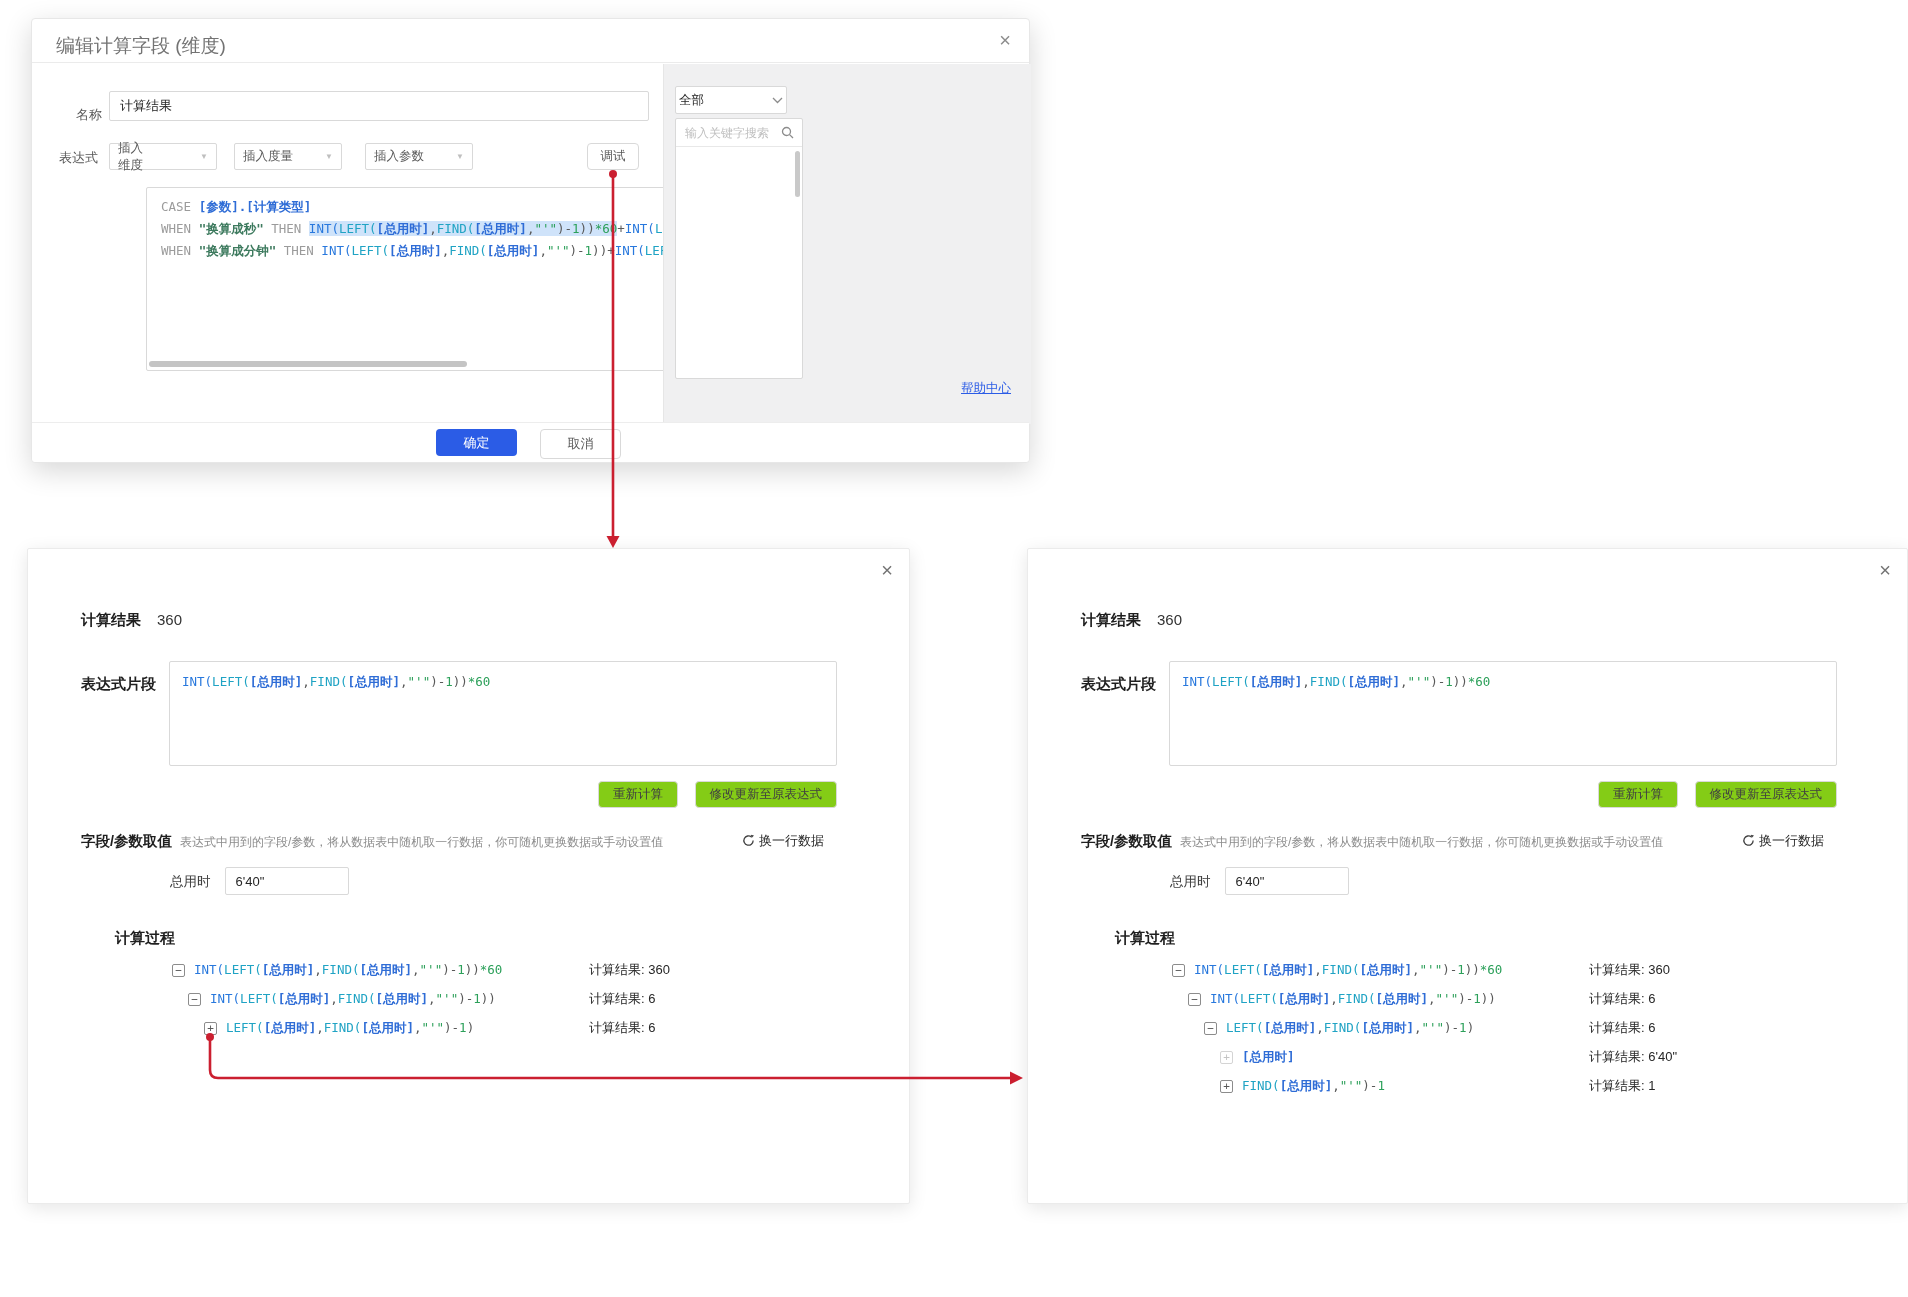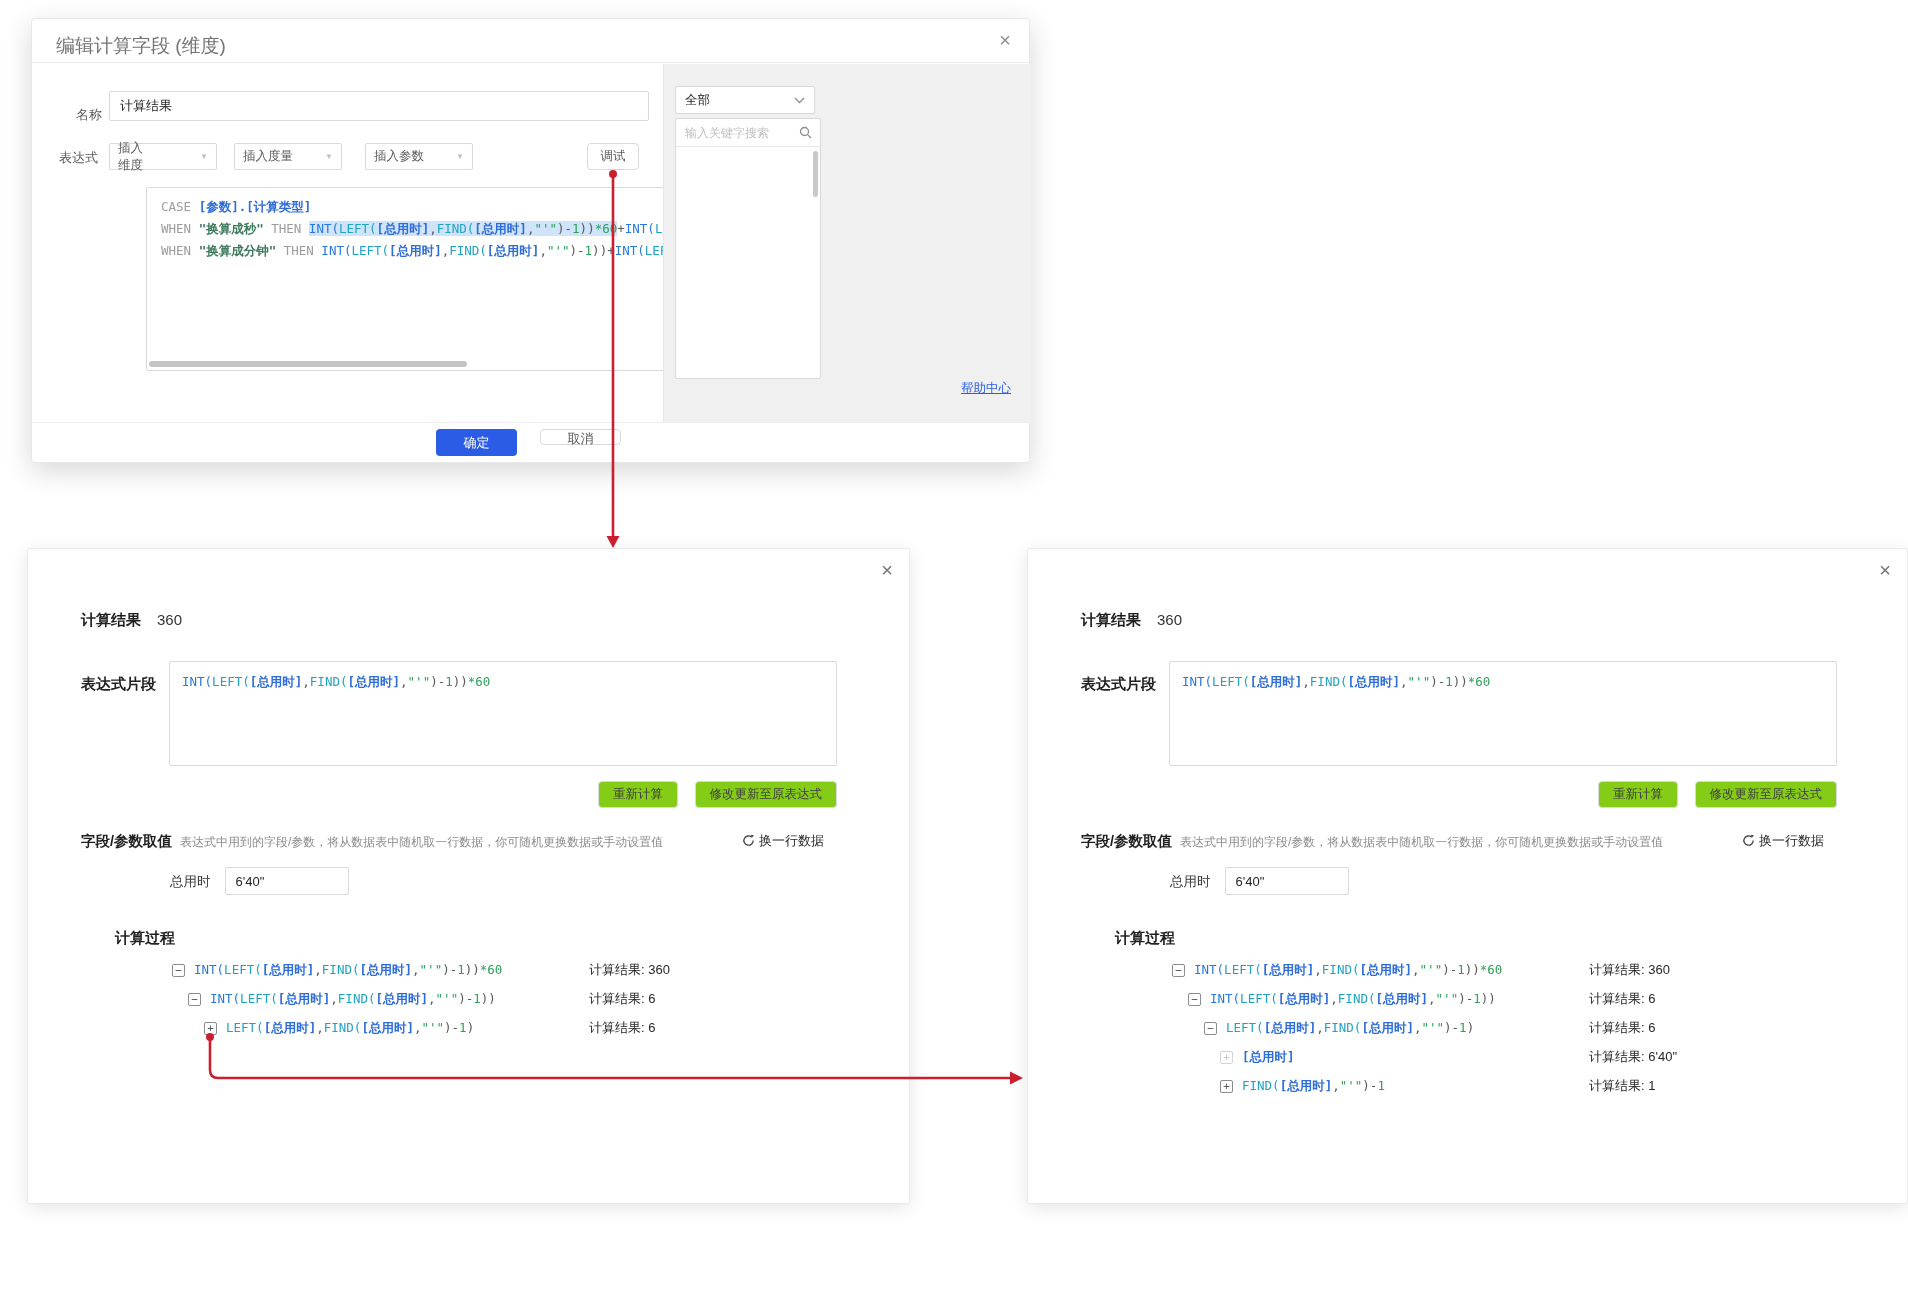--- a/index.html
+++ b/index.html
@@ -42,25 +42,25 @@
   .tk-fld { color:#2e6cd6; font-weight:bold; }
   .tk-str { color:#2ca05a; }
   .tk-strk{ color:#3d7a5e; font-weight:bold; }
   .tk-num { color:#2ca05a; }
   .tk-op  { color:#595959; }
   .hl     { background:#cfe3fa; }
 
   
   .agg-panel { position:absolute; left:631px; top:0; width:368px; height:360px;
     background:#f0f0f1; border-left:1px solid #e6e6e6; }
-  .agg-select { position:absolute; left:11px; top:22px; width:140px; height:28px;
+  .agg-select { position:absolute; left:11px; top:22px; width:112px; height:28px;
     background:#fff; border:1px solid #d9d9d9; border-radius:2px; font-size:12.5px;
-    color:#262626; display:flex; align-items:center; padding:0 9px; cursor:pointer; }
+    color:#262626; display:flex; align-items:center; padding:0 3px; cursor:pointer; }
   .agg-select svg { margin-left:auto; }
-  .agg-listbox { position:absolute; left:11px; top:54px; width:146px; height:261px;
+  .agg-listbox { position:absolute; left:11px; top:54px; width:128px; height:261px;
     background:#fff; border:1px solid #d9d9d9; border-radius:2px; overflow:hidden; }
   .agg-search { position:relative; height:28px; border-bottom:1px solid #e8e8e8; }
   .agg-search input { width:100%; height:27px; border:0; outline:none; padding:0 26px 0 9px;
     font-size:12px; color:#262626; font-family:inherit; background:transparent; }
   .agg-search input::placeholder { color:#bfbfbf; }
   .agg-search svg { position:absolute; right:8px; top:7px; }
   .list-item { height:29px; line-height:29px; padding-left:12px; font-size:12.5px;
     color:#404040; cursor:pointer; }
   .list-item.selected { background:#3fbf9f; color:#fff; }
   .vthumb { position:absolute; right:2px; top:32px; width:5px; height:46px;
@@ -71,21 +71,21 @@
   .doc-example { margin-top:10px; font-size:12.5px; color:#404040; }
   .doc-example b { color:#1f1f1f; }
   .help-link { position:absolute; right:20px; top:316px; font-size:12.5px;
     color:#2b5ce6; text-decoration:underline; cursor:pointer; }
 
   .dlg-footer { position:absolute; bottom:0; left:0; right:0; height:40px;
     border-top:1px solid #ededed; background:#fff; border-radius:0 0 4px 4px; }
   .btn-ok { position:absolute; left:404px; top:6px; width:81px; height:27px;
     background:#2b5ce6; color:#fff; border:0; border-radius:4px; font-size:13px;
     cursor:pointer; font-family:inherit; }
-  .btn-cancel { position:absolute; left:508px; top:6px; width:81px; height:16px;
+  .btn-cancel { position:absolute; left:508px; top:6px; width:81px; height:30px;
     background:#fff; color:#595959; border:1px solid #d9d9d9; border-radius:4px;
     font-size:13px; cursor:pointer; font-family:inherit; }
 
   
   .panel { position:absolute; top:548px; width:883px; height:656px; background:#fff;
     border:1px solid #ebebeb; border-radius:2px; box-shadow:0 4px 18px rgba(0,0,0,.10); }
   .panel-left  { left:27px; }
   .panel-right { left:1027px; width:881px; }
   .p-close { position:absolute; right:16px; top:10px; font-size:20px; color:#737373;
     cursor:pointer; }

